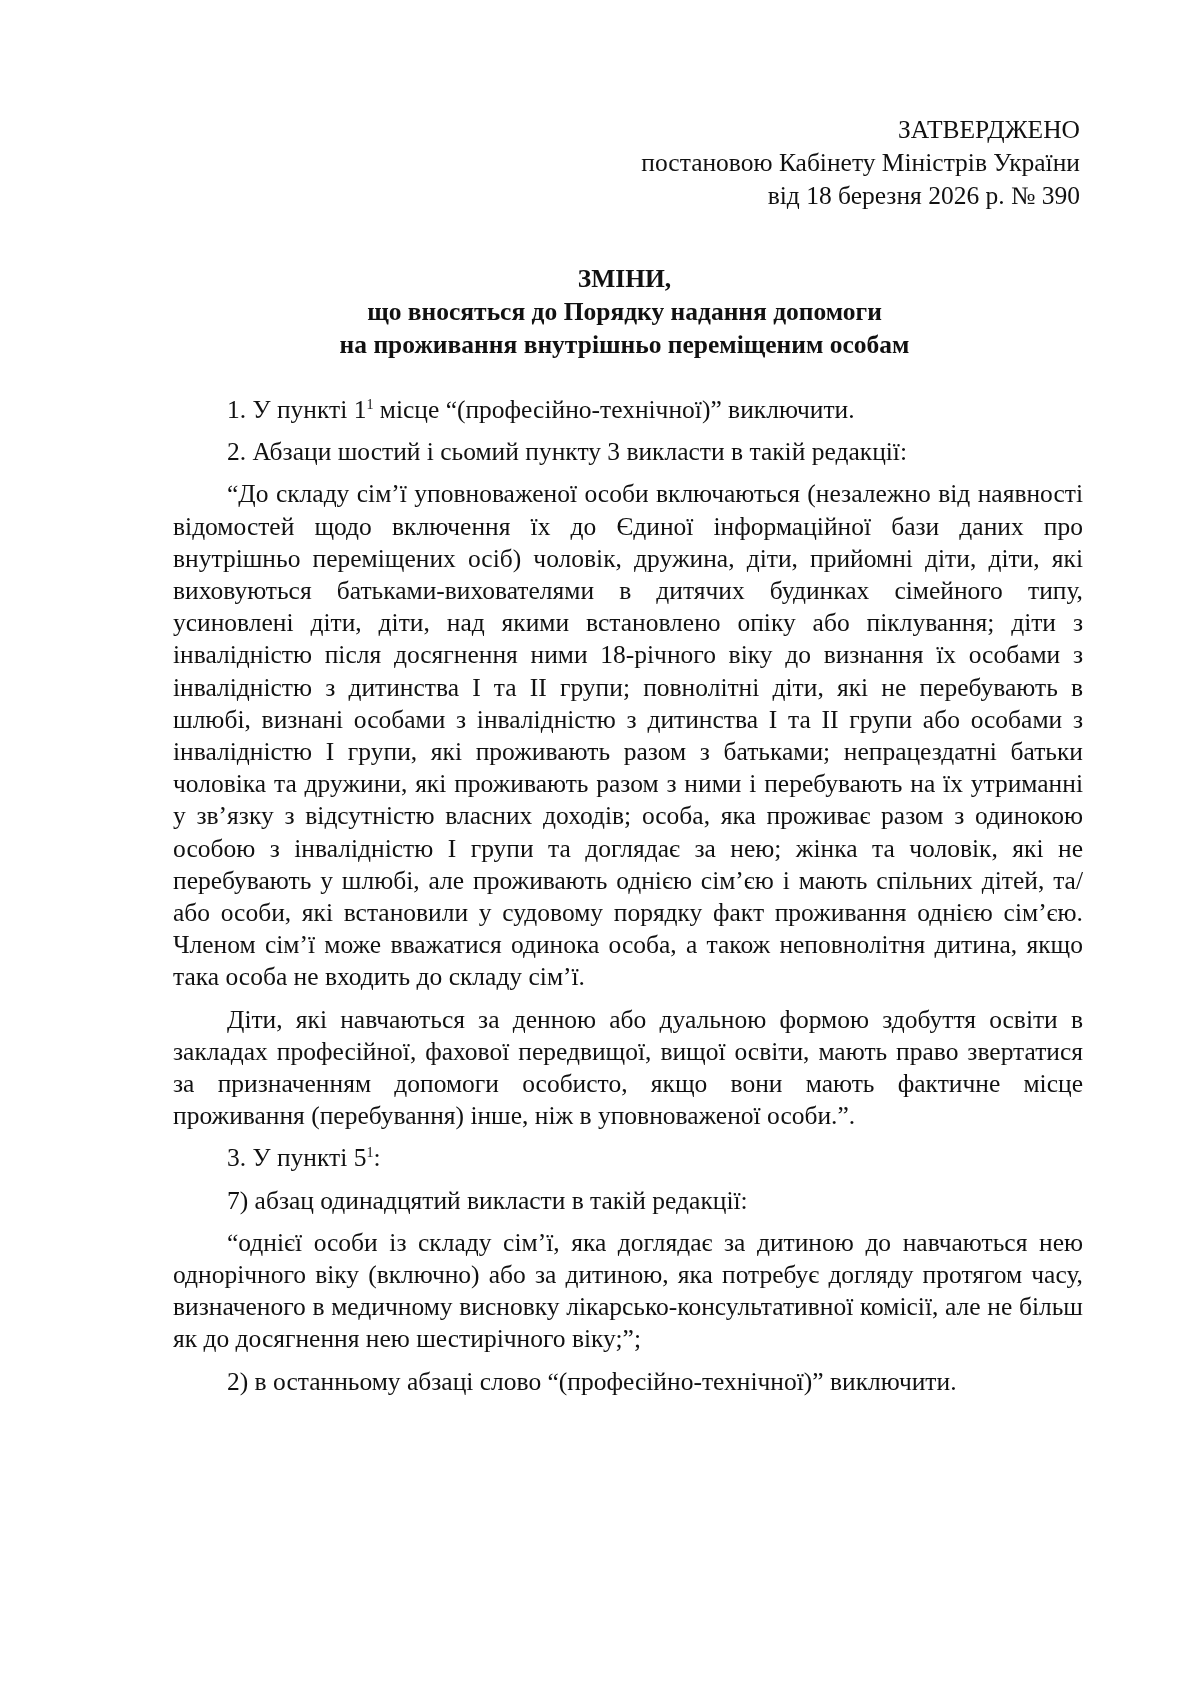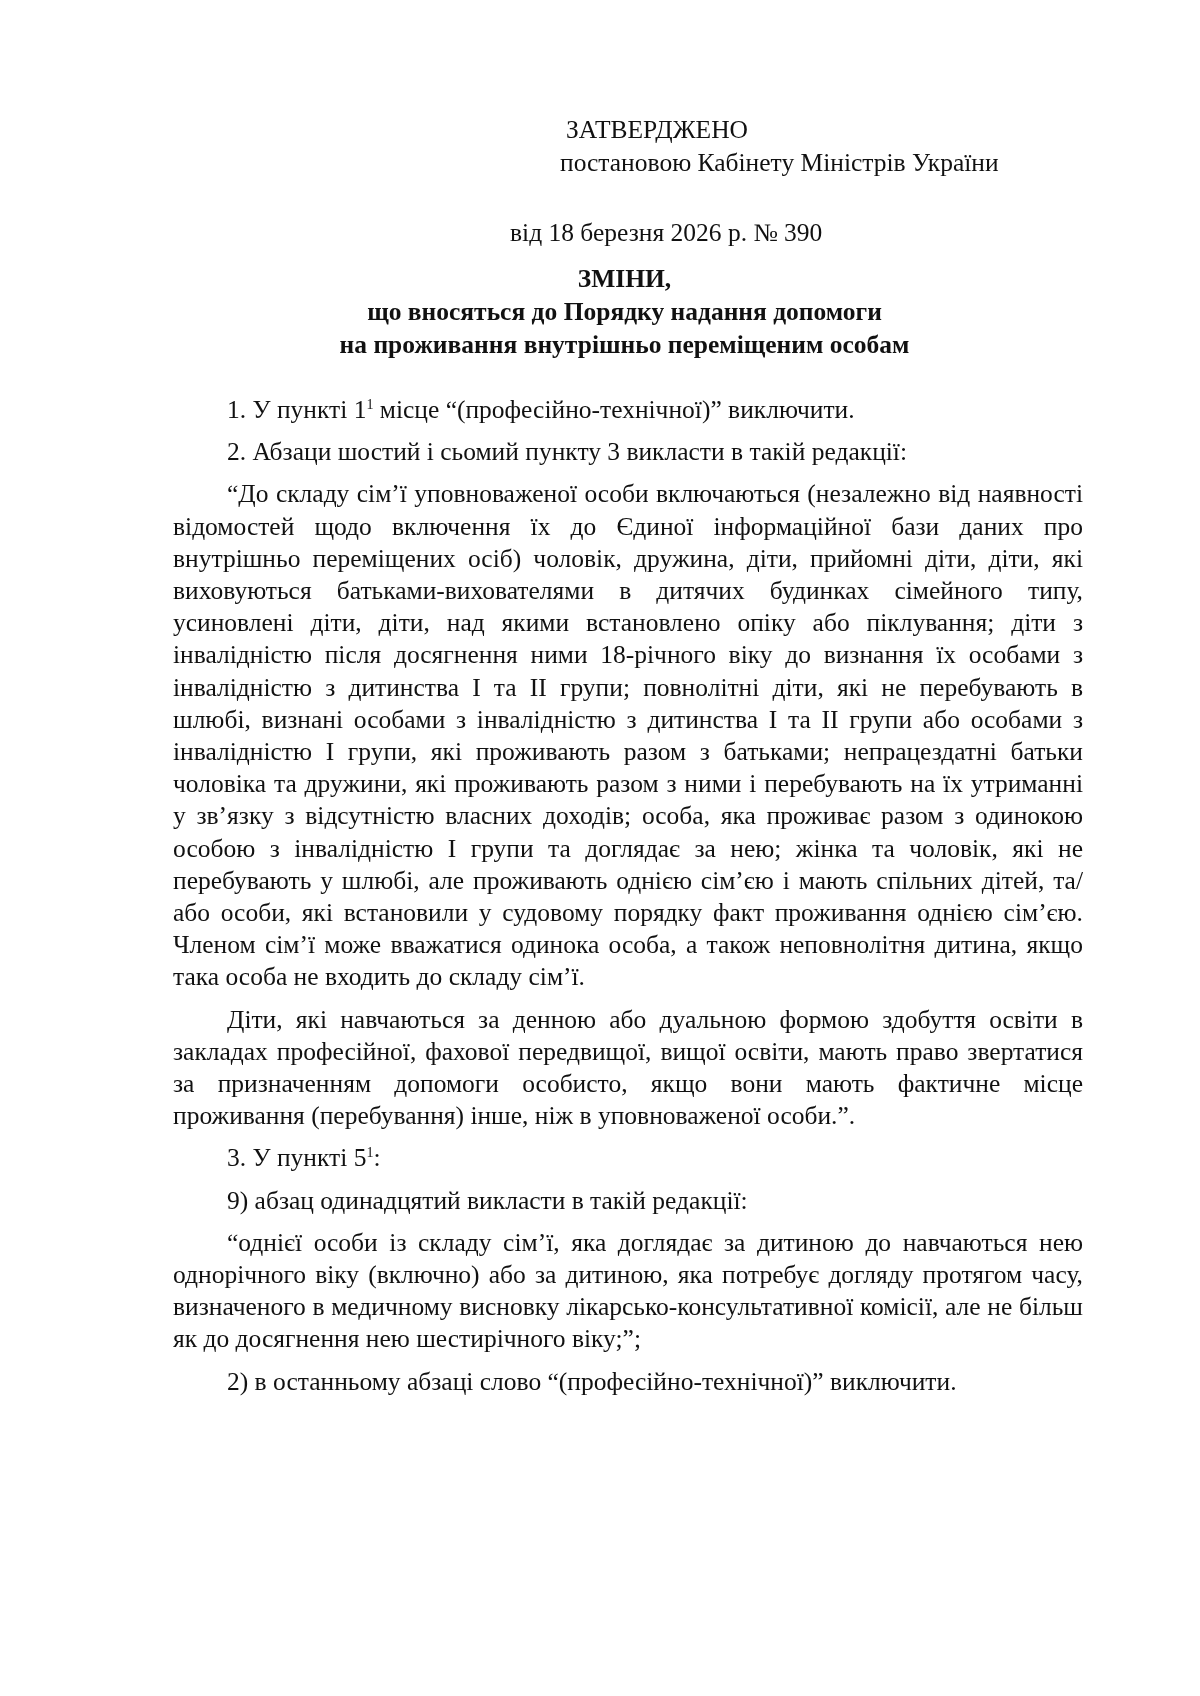--- a/index.html
+++ b/index.html
@@ -21,26 +21,26 @@
       left: 0; top: 0;
       width: 1200px;
       height: 1696px;
       background: #ffffff;
     }
     .approval {
       position: absolute;
       left: 560px;
       top: 113px;
       width: 520px;
-      text-align: left;
+      text-align: right;
       line-height: 33px;
     }
     .approval .approval-title { display: block; margin-left: 6px; }
     .approval .approval-line { display: block; }
-    .approval .approval-date { display: block; margin-left: -50px; margin-top: 37px; }
+    .approval .approval-date { display: block; margin-left: -50px; }
 
     .doc-heading {
       position: absolute;
       left: 173px;
       width: 903px;
       top: 262px;
       text-align: center;
       line-height: 33px;
     }
     .doc-heading span { display: block; font-weight: bold; }
@@ -78,19 +78,19 @@
   </div>
 
   <div class="body-text">
     <p><span>1. У пункті 1</span><sup>1</sup><span> місце “(професійно-технічної)” виключити.</span></p>
 
     <p>2. Абзаци шостий і сьомий пункту 3 викласти в такій редакції:</p>
     <p class="quote">“До складу сім’ї уповноваженої особи включаються (незалежно від наявності відомостей щодо включення їх до Єдиної інформаційної бази даних про внутрішньо переміщених осіб) чоловік, дружина, діти, прийомні діти, діти, які виховуються батьками-вихователями в дитячих будинках сімейного типу, усиновлені діти, діти, над якими встановлено опіку або піклування; діти з інвалідністю після досягнення ними 18-річного віку до визнання їх особами з інвалідністю з дитинства I та II групи; повнолітні діти, які не перебувають в шлюбі, визнані особами з інвалідністю з дитинства I та II групи або особами з інвалідністю I групи, які проживають разом з батьками; непрацездатні батьки чоловіка та дружини, які проживають разом з ними і перебувають на їх утриманні у зв’язку з відсутністю власних доходів; особа, яка проживає разом з одинокою особою з інвалідністю I групи та доглядає за нею; жінка та чоловік, які не перебувають у шлюбі, але проживають однією сім’єю і мають спільних дітей, та/або особи, які встановили у судовому порядку факт проживання однією сім’єю. Членом сім’ї може вважатися одинока особа, а також неповнолітня дитина, якщо така особа не входить до складу сім’ї.</p>
     <p class="quote">Діти, які навчаються за денною або дуальною формою здобуття освіти в закладах професійної, фахової передвищої, вищої освіти, мають право звертатися за призначенням допомоги особисто, якщо вони мають фактичне місце проживання (перебування) інше, ніж в уповноваженої особи.”.</p>
 
     <p><span>3. У пункті 5</span><sup>1</sup><span>:</span></p>
-    <p>9) абзац одинадцятий викласти в такій редакції:</p>
+    <p>7) абзац одинадцятий викласти в такій редакції:</p>
     <p class="quote">“однієї особи із складу сім’ї, яка доглядає за дитиною до навчаються нею однорічного віку (включно) або за дитиною, яка потребує догляду протягом часу, визначеного в медичному висновку лікарсько-консультативної комісії, але не більш як до досягнення нею шестирічного віку;”;</p>
     <p>2) в останньому абзаці слово “(професійно-технічної)” виключити.</p>
 
   </div>
 
 </div>
 
 </body></html>

